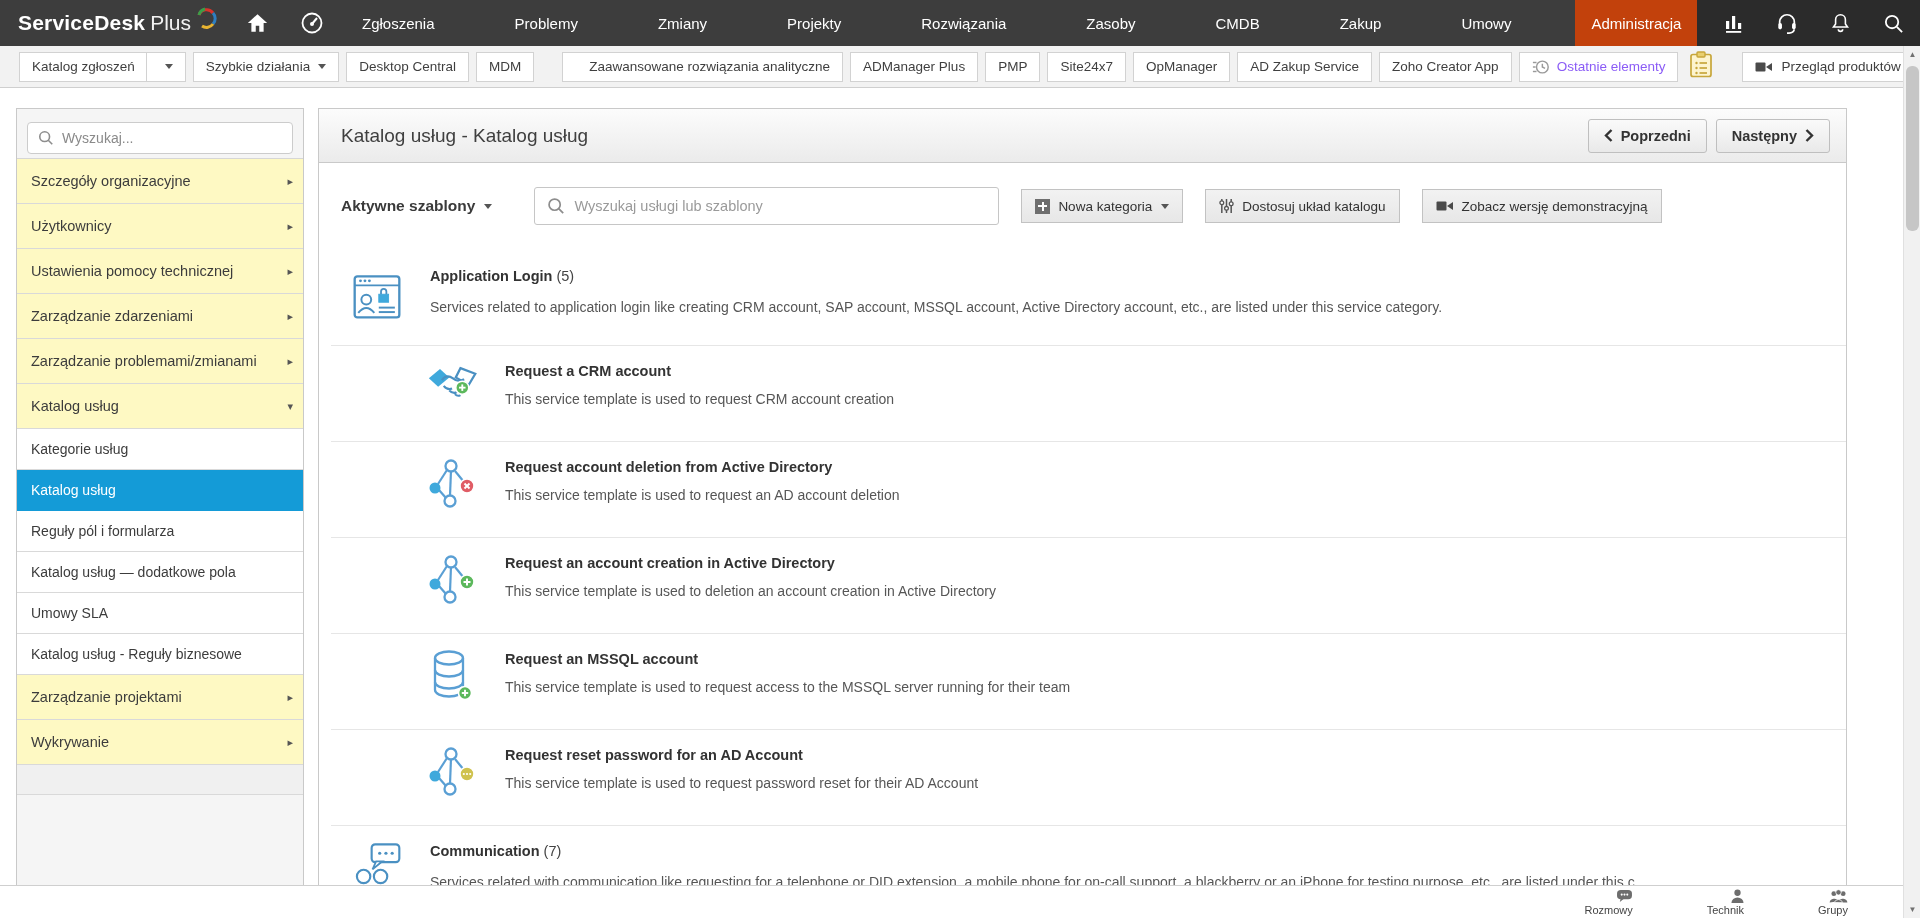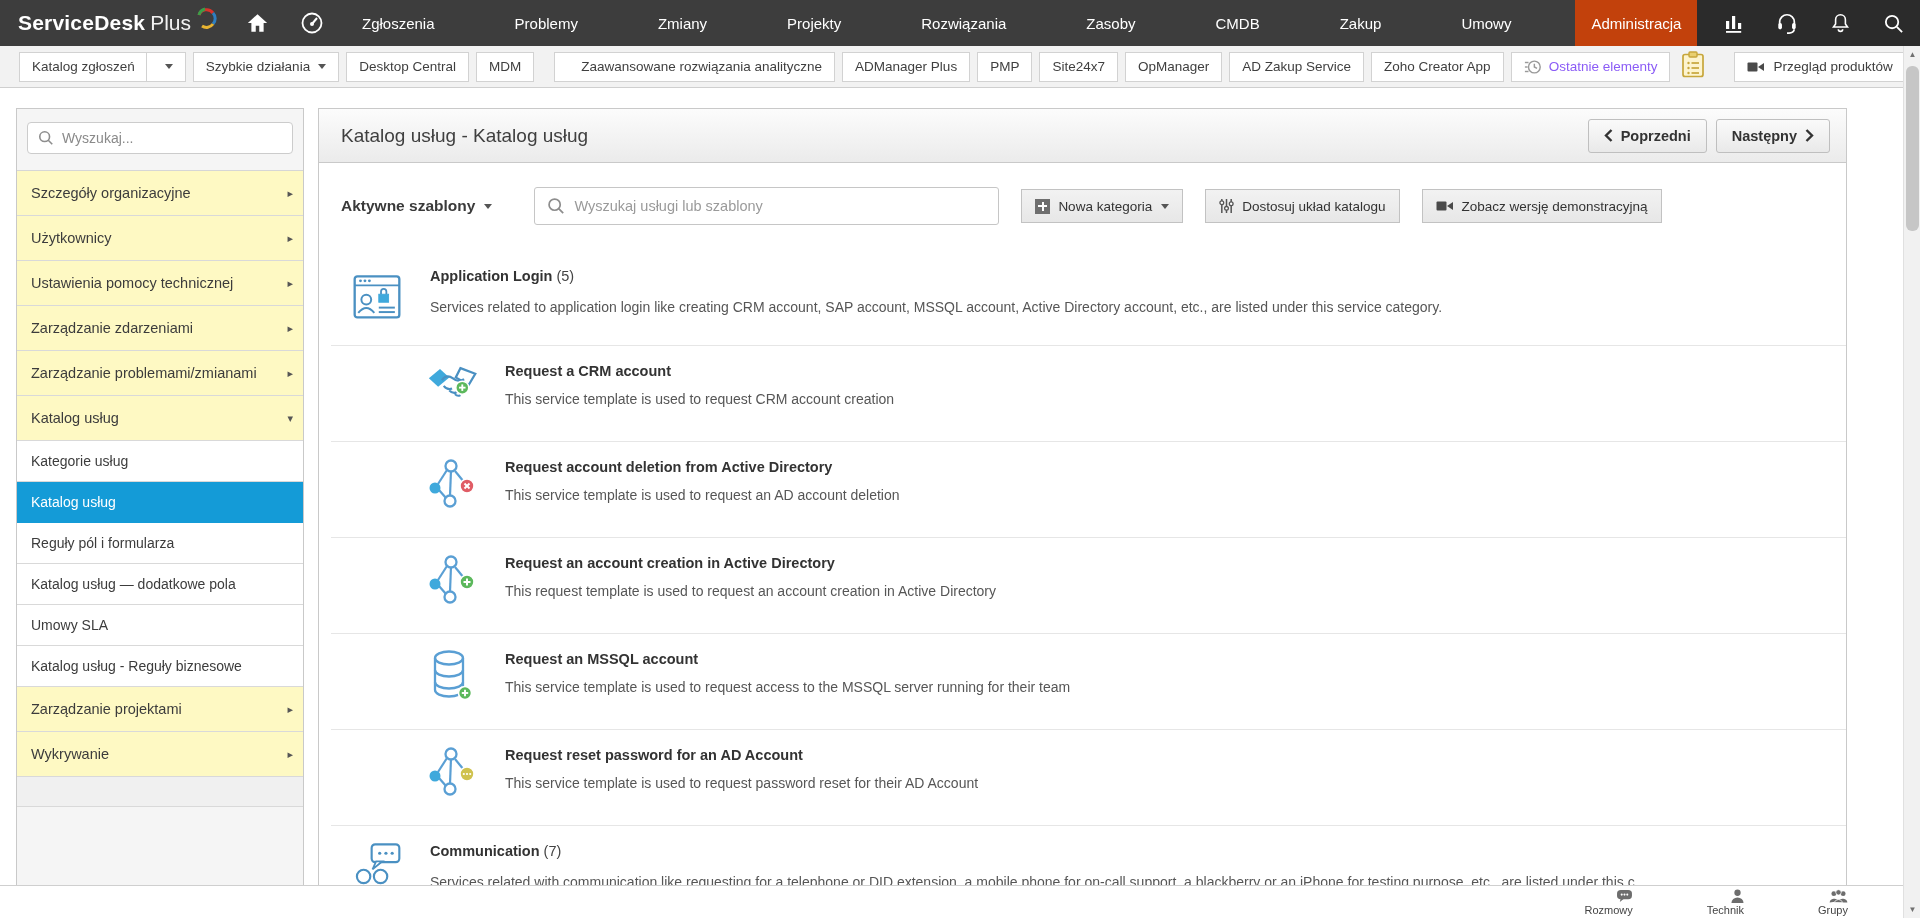--- a/index.html
+++ b/index.html
@@ -47,21 +47,21 @@
   .apptoolbar .right { margin-left:auto; display:flex; align-items:center; }
   .btn-muted { color:#8b5cf6; }
   .btn-muted svg { margin-right:7px; }
   .clip-btn { background:none; border:none; margin-left:10px; cursor:pointer; }
   .tour-btn { margin-left:28px;align-items:center; }
   .tour-btn svg { margin-right:8px; }
 
   
   .sidebar { position:absolute; left:16px; top:108px; width:288px; height:777px;
     background:#f5f5f5; border:1px solid #c9c9c9; border-bottom:none; overflow:hidden; }
-  .side-search { padding:13px 10px 16px 10px; border-bottom:1px solid #d6d6d6; }
+  .side-search { padding:13px 10px 4px 10px; border-bottom:1px solid #d6d6d6; }
   .side-search .box { background:#fff; border:1px solid #ccc; border-radius:4px;
     height:32px; display:flex; align-items:center; padding:0 10px; }
   .side-search input { border:none; outline:none; font-size:14px; color:#444;
     margin-left:8px; width:200px; font-family:"Liberation Sans",sans-serif; background:transparent; }
   .side-search input::placeholder { color:#8a8a8a; }
   .side-item { position:relative; font-size:14.5px; color:#3c3c3c; cursor:pointer;
     border-bottom:1px solid #d9d9d9; }
   .side-item.parent { background:#fef9c3; padding:14px 30px 14px 14px; }
   .side-item.child { background:#fff; padding:12px 30px 12px 14px; font-size:14px; }
   .side-item.selected { background:#149bd7; color:#fff; border-bottom-color:#149bd7; }
@@ -219,21 +219,21 @@
     <span class="split-caret">
         <span class="caret"></span>
       </span>
   </div>
   <div class="btn-lite">
     <span>Szybkie działania</span>
     <span class="caret"></span>
   </div>
   <div class="btn-lite">Desktop Central</div>
   <div class="btn-lite">MDM</div>
-  <div class="btn-lite" style="margin-left:20px;padding-left:26px;">Zaawansowane rozwiązania analityczne</div>
+  <div class="btn-lite" style="margin-left:28px;padding-left:26px;">Zaawansowane rozwiązania analityczne</div>
   <div class="btn-lite">ADManager Plus</div>
   <div class="btn-lite">PMP</div>
   <div class="btn-lite">Site24x7</div>
   <div class="btn-lite">OpManager</div>
   <div class="btn-lite">AD Zakup Service</div>
   <div class="btn-lite">Zoho Creator App</div>
   <div class="right">
     <div class="btn-lite btn-muted">
       <svg width="18" height="18" viewBox="0 0 20 20">
         <circle cx="11.5" cy="10" r="6.5" fill="none" stroke="#9a9a9a" stroke-width="1.6"></circle>
@@ -464,21 +464,21 @@
           <circle cx="24" cy="9" r="5.5" fill="#fff" stroke="#5a9fd4" stroke-width="2.3"></circle>
           <circle cx="8" cy="31" r="5.5" fill="#3fa9dc"></circle>
           <circle cx="23" cy="44" r="5.5" fill="#fff" stroke="#5a9fd4" stroke-width="2.3"></circle>
           <circle cx="40" cy="29" r="7" fill="#5cb85c" stroke="#fff" stroke-width="1.6"></circle>
           <line x1="40" y1="25.5" x2="40" y2="32.5" stroke="#fff" stroke-width="2"></line>
           <line x1="36.5" y1="29" x2="43.5" y2="29" stroke="#fff" stroke-width="2"></line>
         </svg>
       </div>
       <div>
         <div class="svc-title">Request an account creation in Active Directory</div>
-        <div class="svc-desc">This request template is used to request an account creation in Active Directory</div>
+        <div class="svc-desc">This service template is used to deletion an account creation in Active Directory</div>
       </div>
     </div>
     <div class="sep"></div>
 
     <div class="svc-item">
       <div class="svc-icon">
         <svg width="48" height="54" viewBox="0 0 48 54">
           <ellipse cx="22" cy="9" rx="14" ry="6.5" fill="#fff" stroke="#5a9fd4" stroke-width="2.3"></ellipse>
           <path d="M8 9 v12 a14 6.5 0 0 0 28 0 V9" fill="none" stroke="#5a9fd4" stroke-width="2.3"></path>
           <path d="M8 21 v12 a14 6.5 0 0 0 28 0 V21" fill="none" stroke="#5a9fd4" stroke-width="2.3"></path>

